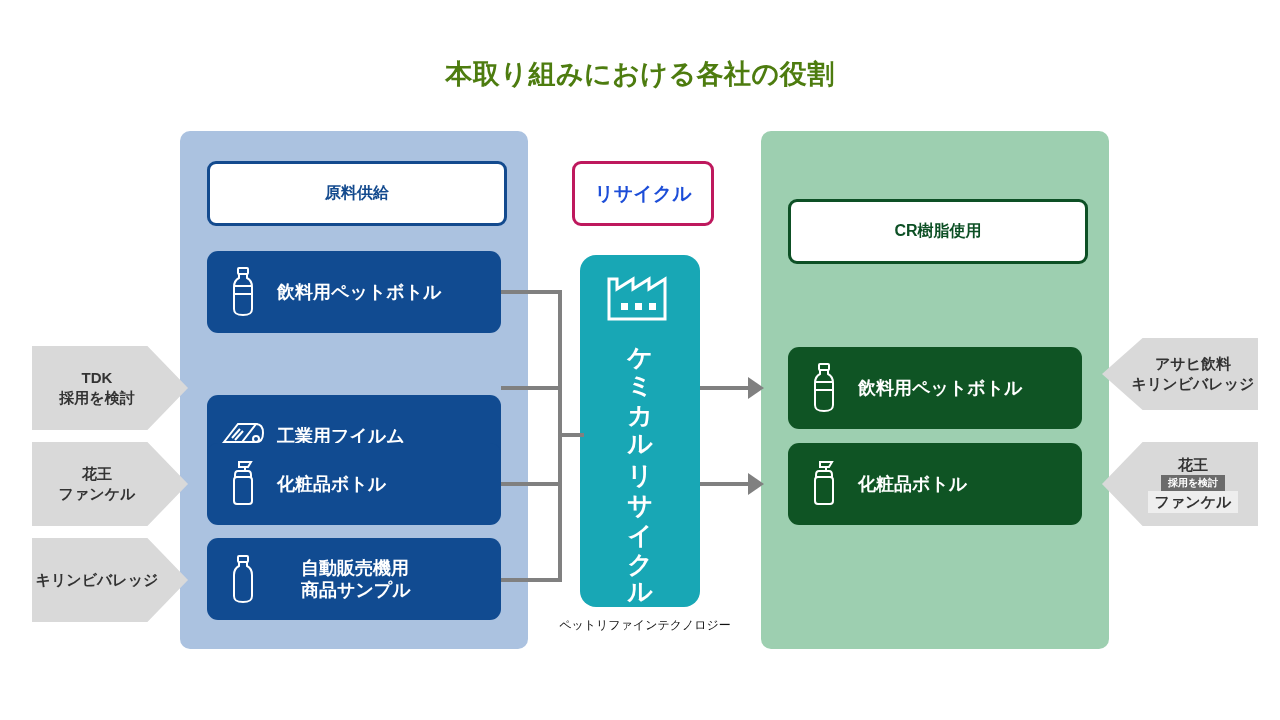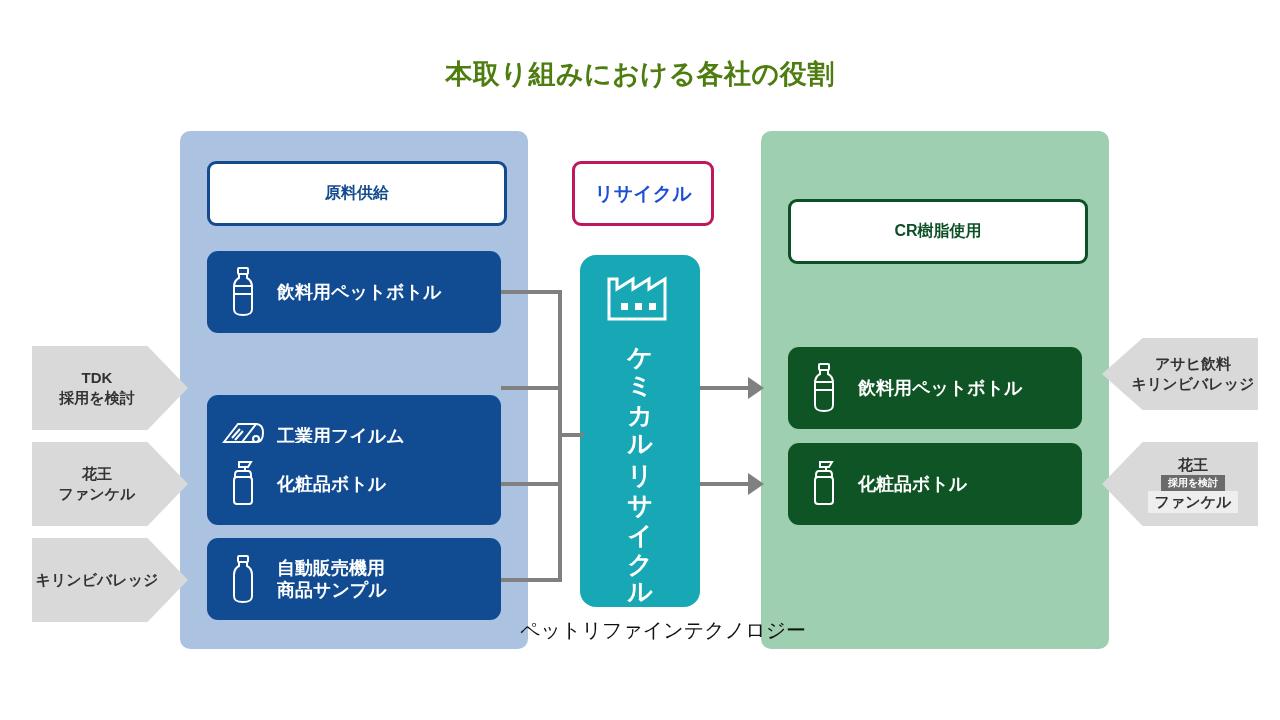--- a/index.html
+++ b/index.html
@@ -119,21 +119,21 @@
     margin-left: 8px;
     line-height: 1.25;
     white-space: pre-line;
   }
   .card-blue { background: #114b91; }
   .card-green { background: #0f5424; }
 
   .c-b0 { left: 207px; top: 251px;  width: 294px; height: 82px; }
   .c-b1 { left: 207px; top: 347px;  width: 294px; height: 82px; margin-top: 48px; }
   .c-b2 { left: 207px; top: 443px;  width: 294px; height: 82px; }
-  .c-b3 { left: 207px; top: 538px;  width: 294px; height: 82px; }
+  .c-b3 { left: 207px; top: 538px;  width: 294px; height: 82px; gap: 24px; }
 
   .c-g0 { left: 788px; top: 347px;  width: 294px; height: 82px; }
   .c-g1 { left: 788px; top: 443px;  width: 294px; height: 82px; }
 
   
   .chem-box {
     position: absolute;
     left: 580px;
     top: 255px;
     width: 120px;
@@ -155,21 +155,21 @@
     color: #ffffff;
     letter-spacing: 1px;
     line-height: 1;
   }
   .chem-caption {
     position: absolute;
     left: 520px;
     top: 617px;
     width: 250px;
     text-align: center;
-    font-size: 20px;
+    font-size: 12px;
     color: #111111;
     white-space: nowrap;
   }
   
   .chev {
     position: absolute;
     background: #d9d9d9;
     display: flex;
     flex-direction: column;
     align-items: center;

